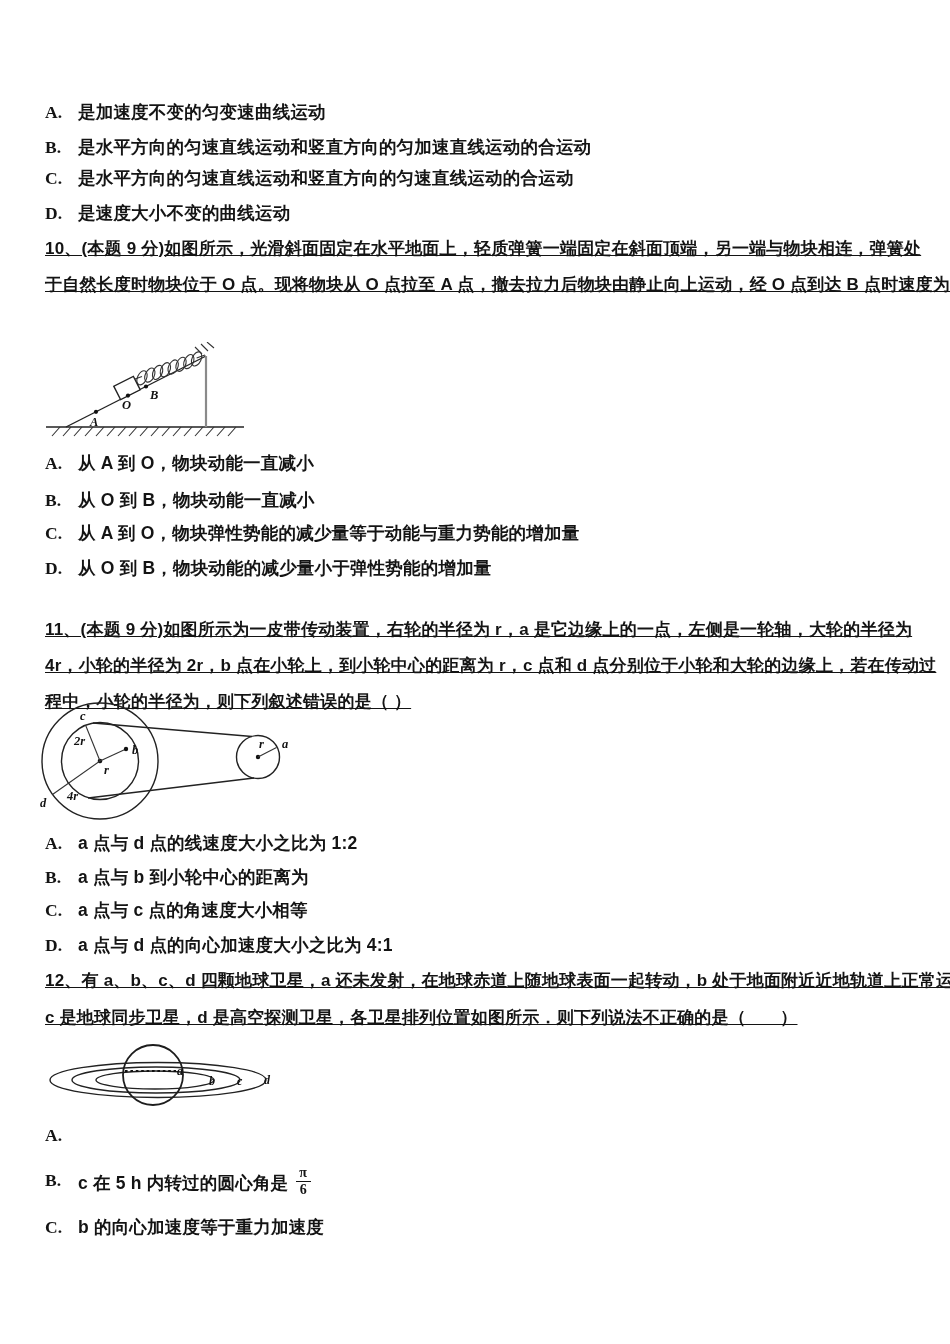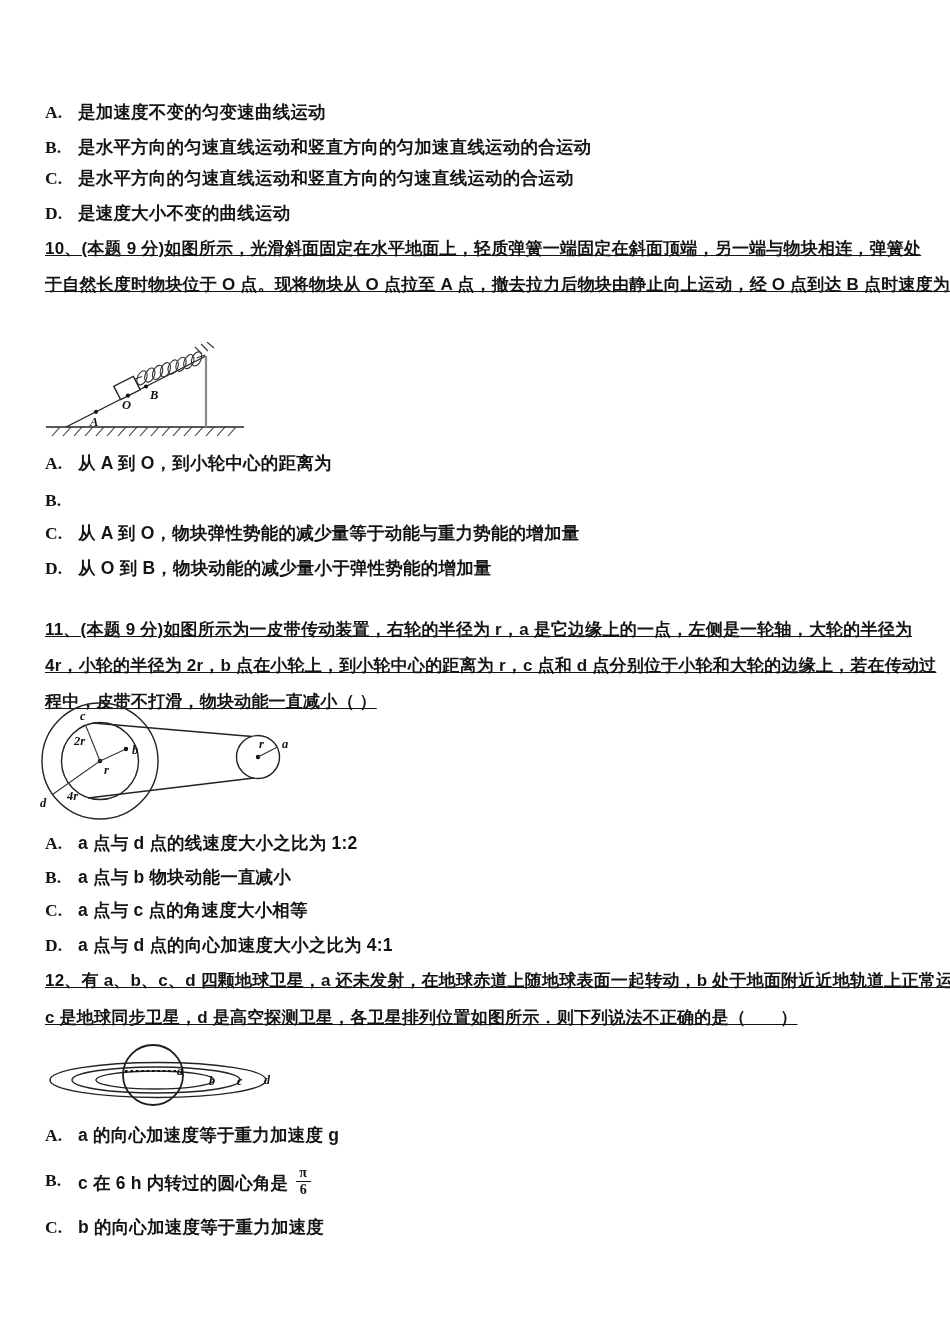--- a/index.html
+++ b/index.html
@@ -100,38 +100,39 @@
     <circle class="dot" cx="90" cy="53.6" r="2.1"></circle>
     <circle class="dot" cx="108" cy="44.5" r="2.1"></circle>
     <text class="svglab" x="52" y="84">A</text>
     <text class="svglab" x="84" y="67">O</text>
     <text class="svglab" x="112" y="57">B</text>
   </svg>
 </div>
 
 <div class="opt" style="top:451px">
   <span class="lab">A.</span>
-  <span>从 A 到 O，到小轮中心的距离为</span>
+  <span>从 A 到 O，物块动能一直减小</span>
 </div>
 <div class="opt" style="top:488px">
   <span class="lab">B.</span>
+  <span>从 O 到 B，物块动能一直减小</span>
 </div>
 <div class="opt" style="top:521px">
   <span class="lab">C.</span>
   <span>从 A 到 O，物块弹性势能的减少量等于动能与重力势能的增加量</span>
 </div>
 <div class="opt" style="top:556px">
   <span class="lab">D.</span>
   <span>从 O 到 B，物块动能的减少量小于弹性势能的增加量</span>
 </div>
 
 <div class="stem" style="top:612px">
   <div>11、(本题 9 分)如图所示为一皮带传动装置，右轮的半径为 r，a 是它边缘上的一点，左侧是一轮轴，大轮的半径为</div>
   <div>4r，小轮的半径为 2r，b 点在小轮上，到小轮中心的距离为 r，c 点和 d 点分别位于小轮和大轮的边缘上，若在传动过</div>
-  <div>程中，皮带不打滑，物块动能一直减小（ ）</div>
+  <div>程中，小轮的半径为，则下列叙述错误的是（ ）</div>
 </div>
 
 <div class="fig" style="left:30px;top:700px">
   <svg width="280" height="132" viewBox="0 0 280 132">
 
     <line class="ln" x1="63" y1="23" x2="222" y2="36.5"></line>
     <line class="ln" x1="58" y1="98" x2="224" y2="78"></line>
 
     <circle class="ln" cx="70" cy="61" r="58"></circle>
     <circle class="ln" cx="70" cy="61" r="38.5"></circle>
@@ -157,21 +158,21 @@
     <text class="svglab" x="252" y="48">a</text>
   </svg>
 </div>
 
 <div class="opt" style="top:831px">
   <span class="lab">A.</span>
   <span>a 点与 d 点的线速度大小之比为 1:2</span>
 </div>
 <div class="opt" style="top:865px">
   <span class="lab">B.</span>
-  <span>a 点与 b 物块动能一直减小</span>
+  <span>a 点与 b 到小轮中心的距离为</span>
 </div>
 <div class="opt" style="top:898px">
   <span class="lab">C.</span>
   <span>a 点与 c 点的角速度大小相等</span>
 </div>
 <div class="opt" style="top:933px">
   <span class="lab">D.</span>
   <span>a 点与 d 点的向心加速度大小之比为 4:1</span>
 </div>
 
@@ -189,26 +190,25 @@
     <line x1="95" y1="31" x2="146" y2="31" stroke="#111" stroke-width="2" stroke-dasharray="2.6 2.8"></line>
     <text class="svglab2" x="147" y="35">a</text>
     <text class="svglab2" x="179" y="45">b</text>
     <text class="svglab2" x="207" y="45">c</text>
     <text class="svglab2" x="234" y="44">d</text>
   </svg>
 </div>
 
 <div class="opt" style="top:1123px">
   <span class="lab">A.</span>
-  <span>a 的向心加速度等于重力加速度 g</span>
 </div>
 <div class="opt" style="top:1168px">
   <span class="lab">B.</span>
   <span>
-    <span>c 在 6 h 内转过的圆心角是</span><span class="frac">
+    <span>c 在 5 h 内转过的圆心角是</span><span class="frac">
         <span class="fnum">π</span>
         <span class="fden">6</span>
       </span>
   </span>
 </div>
 <div class="opt" style="top:1215px">
   <span class="lab">C.</span>
   <span>b 的向心加速度等于重力加速度</span>
 </div>
 

